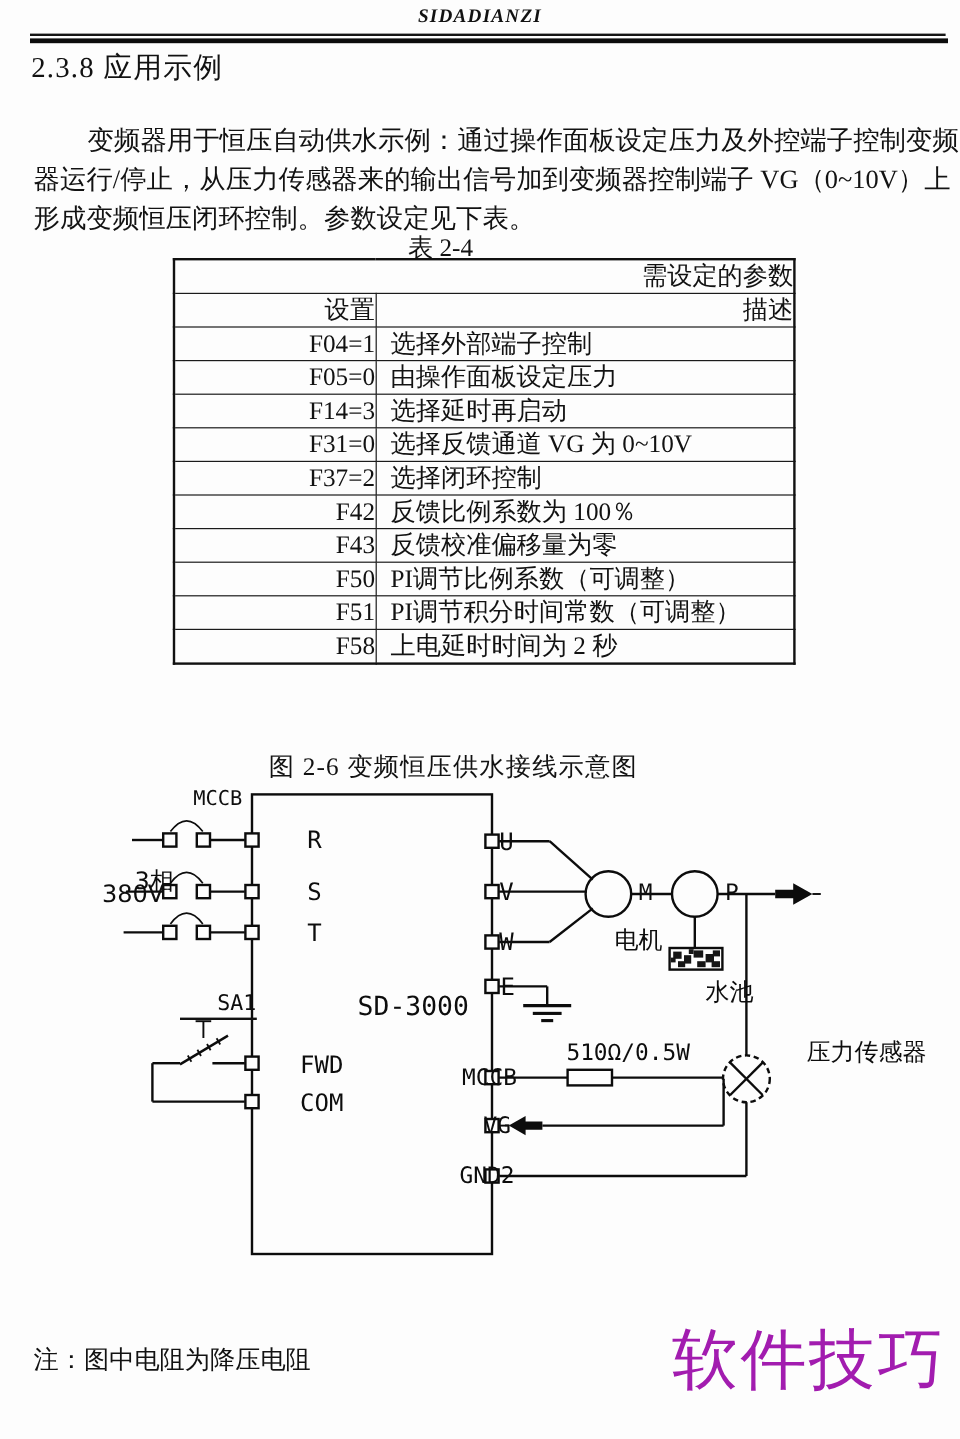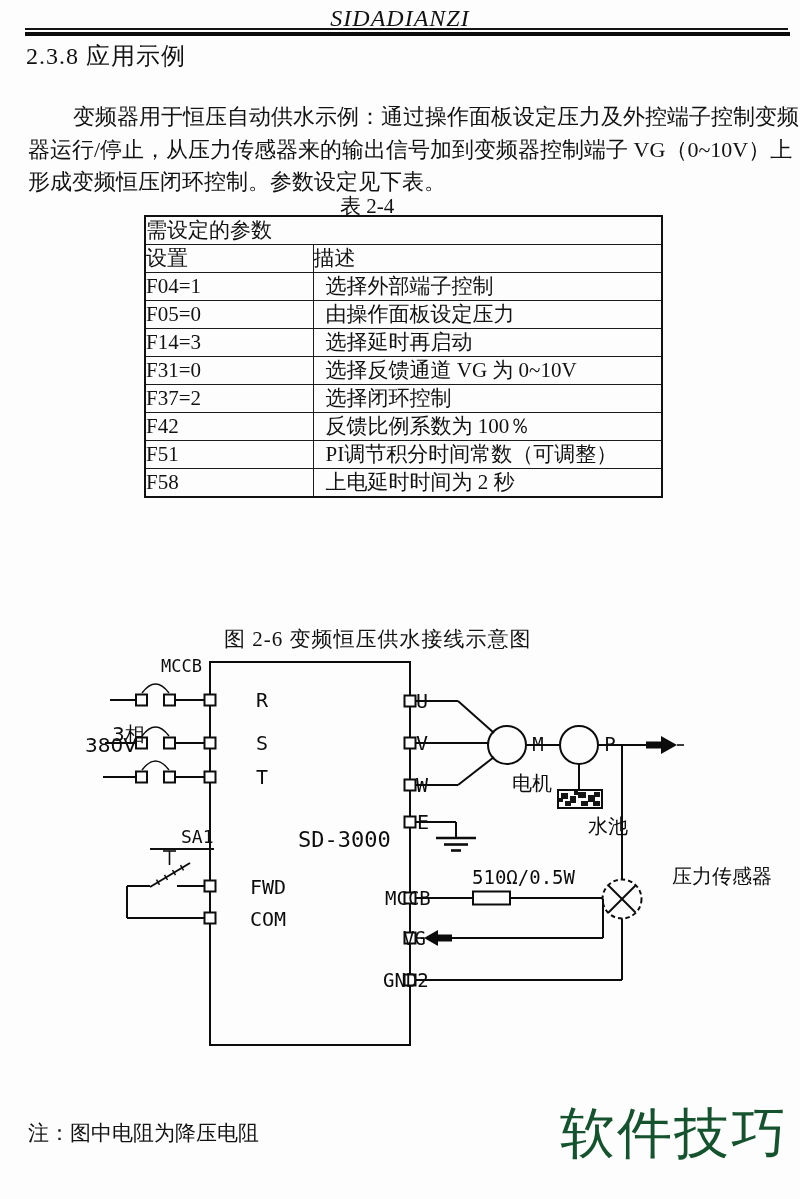--- a/index.html
+++ b/index.html
@@ -4,35 +4,35 @@
 <style>
   html,body{margin:0;padding:0;}
   body{
     width:800px;height:1199px;position:relative;background:#fdfdfd;
     font-family:"Liberation Serif","DejaVu Serif",serif;color:#121212;
     overflow:hidden;
   }
   .abs{position:absolute;}
   
   .hdr-title{top:5px;left:0;width:800px;text-align:center;font-style:italic;
-    font-size:24px;letter-spacing:1px;font-weight:400;}
+    font-size:16px;letter-spacing:1px;font-weight:700;}
   .rule-thin{top:28px;left:25px;width:763px;height:2px;background:#151515;}
   .rule-thick{top:32px;left:25px;width:765px;height:4px;background:#0c0c0c;}
   .sec-title{top:40px;left:26px;font-size:24px;letter-spacing:1px;}
   
   .para{top:101px;left:28px;width:748px;font-size:22px;line-height:32.5px;}
   .para span{display:block;white-space:nowrap;}
   .para .indent{text-indent:45px;}
   
   .tbl-caption{top:192px;left:340px;font-size:21px;}
   table.params{position:absolute;top:215px;left:144px;width:517px;
     border-collapse:collapse;table-layout:fixed;font-size:21px;
     border:2.5px solid #111;}
   table.params td{border:1.6px solid #1b1b1b;height:27px;line-height:27px;
-    padding:0;text-align:left;overflow:hidden;white-space:nowrap;}
+    padding:0;text-align:right;overflow:hidden;white-space:nowrap;}
   table.params td.desc{text-align:left;padding-left:12px;}
   
   .fig-caption{top:591px;left:224px;font-size:21px;letter-spacing:1px;margin-top:34px;}
   
   .diagram{top:630px;left:0;width:800px;height:470px;}
   .diagram svg{position:absolute;top:0;left:0;}
   .dlabel{position:absolute;white-space:nowrap;color:#0d0d0d;
     font-family:"DejaVu Sans","Liberation Sans",sans-serif;padding-left:31px;}
   .mono{font-family:"DejaVu Sans Mono","Liberation Mono",monospace;}
   .lab-mccb{left:130px;top:26px;font-size:17px;}
@@ -53,21 +53,21 @@
   .lab-vg{left:372px;top:297px;font-size:19px;}
   .lab-gnd2{left:352px;top:339px;font-size:19px;}
   .lab-mchar{left:495px;top:103px;width:24px;text-align:center;font-size:19px;}
   .lab-pchar{left:567px;top:103px;width:24px;text-align:center;font-size:19px;}
   .lab-motor{left:481px;top:140px;font-size:20px;}
   .lab-pool{left:557px;top:183px;font-size:20px;}
   .lab-res{left:441px;top:236px;font-size:19px;}
   .lab-sensor{left:641px;top:233px;font-size:20px;}
   
   .note{top:1119px;left:28px;font-size:21px;}
-  .watermark{top:1097px;left:560px;font-size:55px;color:#14532d;
+  .watermark{top:1097px;left:560px;font-size:55px;color:#a21caf;
     font-family:"Liberation Sans","DejaVu Sans",sans-serif;letter-spacing:2px;}
 </style>
 </head>
 <body>
 
 <div class="abs hdr-title">SIDADIANZI</div>
 <div class="abs rule-thin"></div>
 <div class="abs rule-thick"></div>
 <div class="abs sec-title">2.3.8 应用示例</div>
 
@@ -109,20 +109,28 @@
         <td>F31=0</td>
         <td class="desc">选择反馈通道 VG 为 0~10V</td>
       </tr>
       <tr>
         <td>F37=2</td>
         <td class="desc">选择闭环控制</td>
       </tr>
       <tr>
         <td>F42</td>
         <td class="desc">反馈比例系数为 100％</td>
+      </tr>
+      <tr>
+        <td>F43</td>
+        <td class="desc">反馈校准偏移量为零</td>
+      </tr>
+      <tr>
+        <td>F50</td>
+        <td class="desc">PI调节比例系数（可调整）</td>
       </tr>
       <tr>
         <td>F51</td>
         <td class="desc">PI调节积分时间常数（可调整）</td>
       </tr>
       <tr>
         <td>F58</td>
         <td class="desc">上电延时时间为 2 秒</td>
       </tr>
     </tbody>

